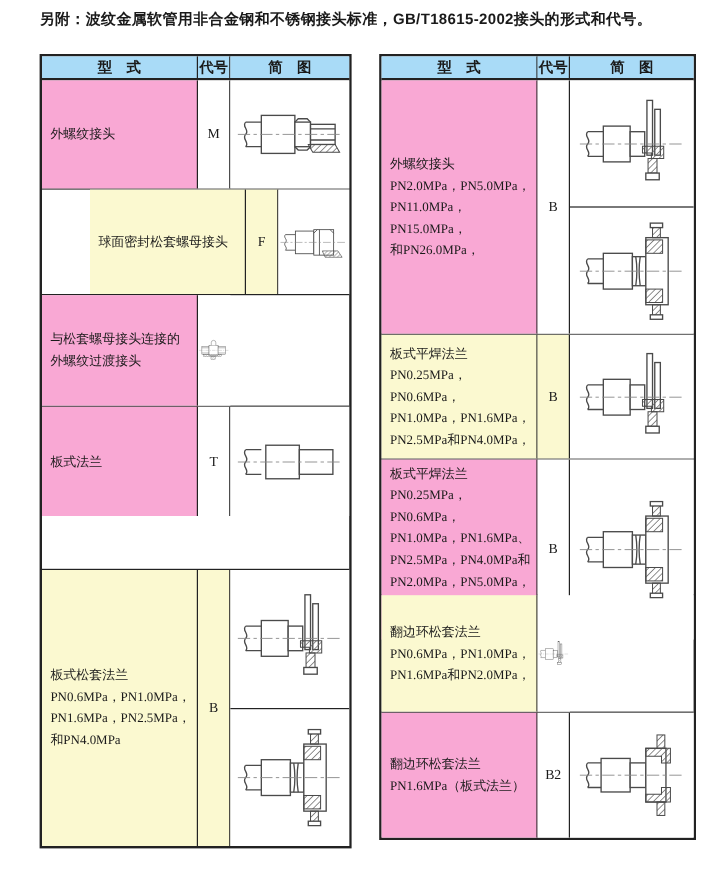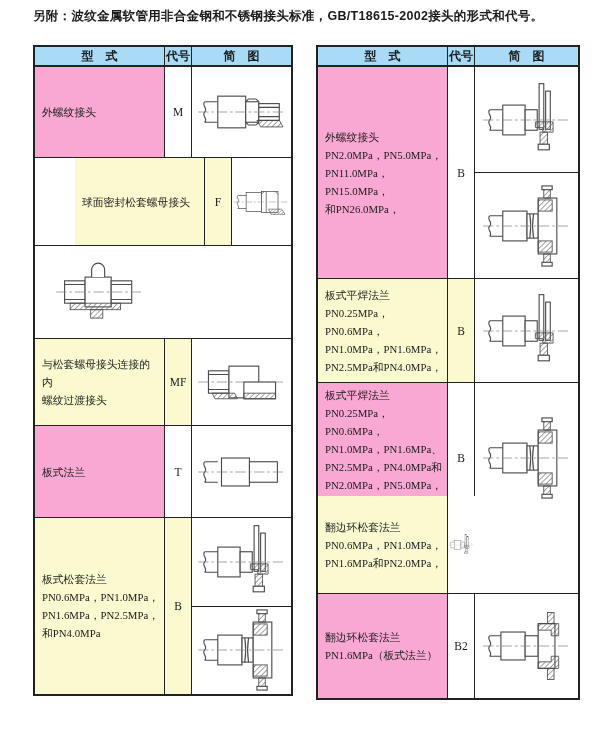--- a/index.html
+++ b/index.html
@@ -92,74 +92,58 @@
               <rect x="24" y="28" width="26" height="32" fill="#ffffff" stroke="#4a4a4a" stroke-width="1.2"></rect>
               <rect x="50" y="26" width="28" height="36" fill="#ffffff" stroke="#4a4a4a" stroke-width="1.2"></rect>
               <path d="M50,31 l5,-5 M73,26 l5,5 M58,26 V62" fill="none" stroke="#4a4a4a" stroke-width="1.2"></path>
               <path d="M62,56 h22 l6,9 h-24 z" fill="url(#hch)" stroke="#4a4a4a" stroke-width="0.9"></path>
               <line x1="3" y1="44" x2="97" y2="44" stroke="#888" stroke-width="0.8" stroke-dasharray="11 3 3 3"></line>
             </svg>
           </div>
         </div>
       </div>
       <div class="row" style="height: 93px;">
+        <div class="cell tcell c0">
+          <span>与松套螺母接头连接的
+外螺纹过渡接头</span>
+        </div>
         <div class="cell dcell c2">
           <div class="dsub">
             <svg viewBox="0 0 100 88">
               <rect x="12" y="32" width="22" height="24" fill="#ffffff" stroke="#4a4a4a" stroke-width="1.2"></rect>
               <path d="M12,36 H34 M12,52 H34" fill="none" stroke="#4a4a4a" stroke-width="1.2"></path>
               <rect x="34" y="28" width="28" height="32" fill="#ffffff" stroke="#4a4a4a" stroke-width="1.2"></rect>
               <path d="M41,28 v-8 a7,7 0 0 1 14,0 v8" fill="#ffffff" stroke="#4a4a4a" stroke-width="1.2"></path>
               <rect x="62" y="32" width="22" height="24" fill="#ffffff" stroke="#4a4a4a" stroke-width="1.2"></rect>
               <path d="M62,36 H84 M62,52 H84" fill="none" stroke="#4a4a4a" stroke-width="1.2"></path>
               <rect x="18" y="56" width="54" height="7" fill="url(#hch)" stroke="#4a4a4a" stroke-width="0.9"></rect>
               <rect x="40" y="63" width="13" height="9" fill="url(#hch)" stroke="#4a4a4a" stroke-width="0.9"></rect>
               <line x1="3" y1="44" x2="97" y2="44" stroke="#888" stroke-width="0.8" stroke-dasharray="11 3 3 3"></line>
             </svg>
           </div>
         </div>
       </div>
-      <div class="row hl" style="height: 87px;">
-        <div class="cell tcell c0">
-          <span>与松套螺母接头连接的内
-螺纹过渡接头</span>
-        </div>
-        <div class="cell ccell c1">MF</div>
-        <div class="cell dcell c2">
-          <div class="dsub">
-            <svg viewBox="0 0 100 88">
-              <rect x="14" y="32" width="22" height="24" fill="#ffffff" stroke="#4a4a4a" stroke-width="1.2"></rect>
-              <path d="M14,36 H36 M14,52 H36" fill="none" stroke="#4a4a4a" stroke-width="1.2"></path>
-              <rect x="36" y="27" width="32" height="34" fill="#ffffff" stroke="#4a4a4a" stroke-width="1.2"></rect>
-              <rect x="52" y="44" width="34" height="18" fill="#ffffff" stroke="#4a4a4a" stroke-width="1.2"></rect>
-              <path d="M52,56 h34 v6 h-34 z" fill="url(#hch)" stroke="#4a4a4a" stroke-width="0.9"></path>
-              <path d="M18,56 h24 l3,6 h-24 z" fill="url(#hch)" stroke="#4a4a4a" stroke-width="0.9"></path>
-              <line x1="3" y1="44" x2="97" y2="44" stroke="#888" stroke-width="0.8" stroke-dasharray="11 3 3 3"></line>
-            </svg>
-          </div>
-        </div>
-      </div>
       <div class="row" style="height: 92px;">
         <div class="cell tcell c0">
           <span>板式法兰</span>
         </div>
         <div class="cell ccell c1">T</div>
         <div class="cell dcell c2">
           <div class="dsub">
             <svg viewBox="0 0 100 88">
               <path d="M10,33 H24 M10,55 H24" fill="none" stroke="#4a4a4a" stroke-width="1.2"></path>
               <path d="M10,33 c-4,4 4,7 0,11 c-4,4 4,7 0,11" fill="none" stroke="#4a4a4a" stroke-width="1.2"></path>
               <rect x="28" y="29" width="30" height="30" fill="#ffffff" stroke="#4a4a4a" stroke-width="1.2"></rect>
               <rect x="58" y="33" width="30" height="22" fill="#ffffff" stroke="#4a4a4a" stroke-width="1.2"></rect>
               <line x1="3" y1="44" x2="97" y2="44" stroke="#888" stroke-width="0.8" stroke-dasharray="11 3 3 3"></line>
             </svg>
           </div>
         </div>
       </div>
-      <div class="row hl" style="height: 177px;">
+      <div class="row hl" style="height: 231px; margin-top: 44px;">
         <div class="cell tcell c0">
           <span>板式松套法兰
 PN0.6MPa，PN1.0MPa，
 PN1.6MPa，PN2.5MPa，
 和PN4.0MPa</span>
         </div>
         <div class="cell ccell c1">B</div>
         <div class="cell dcell c2">
           <div class="dsub">
             <svg viewBox="0 0 100 88">

